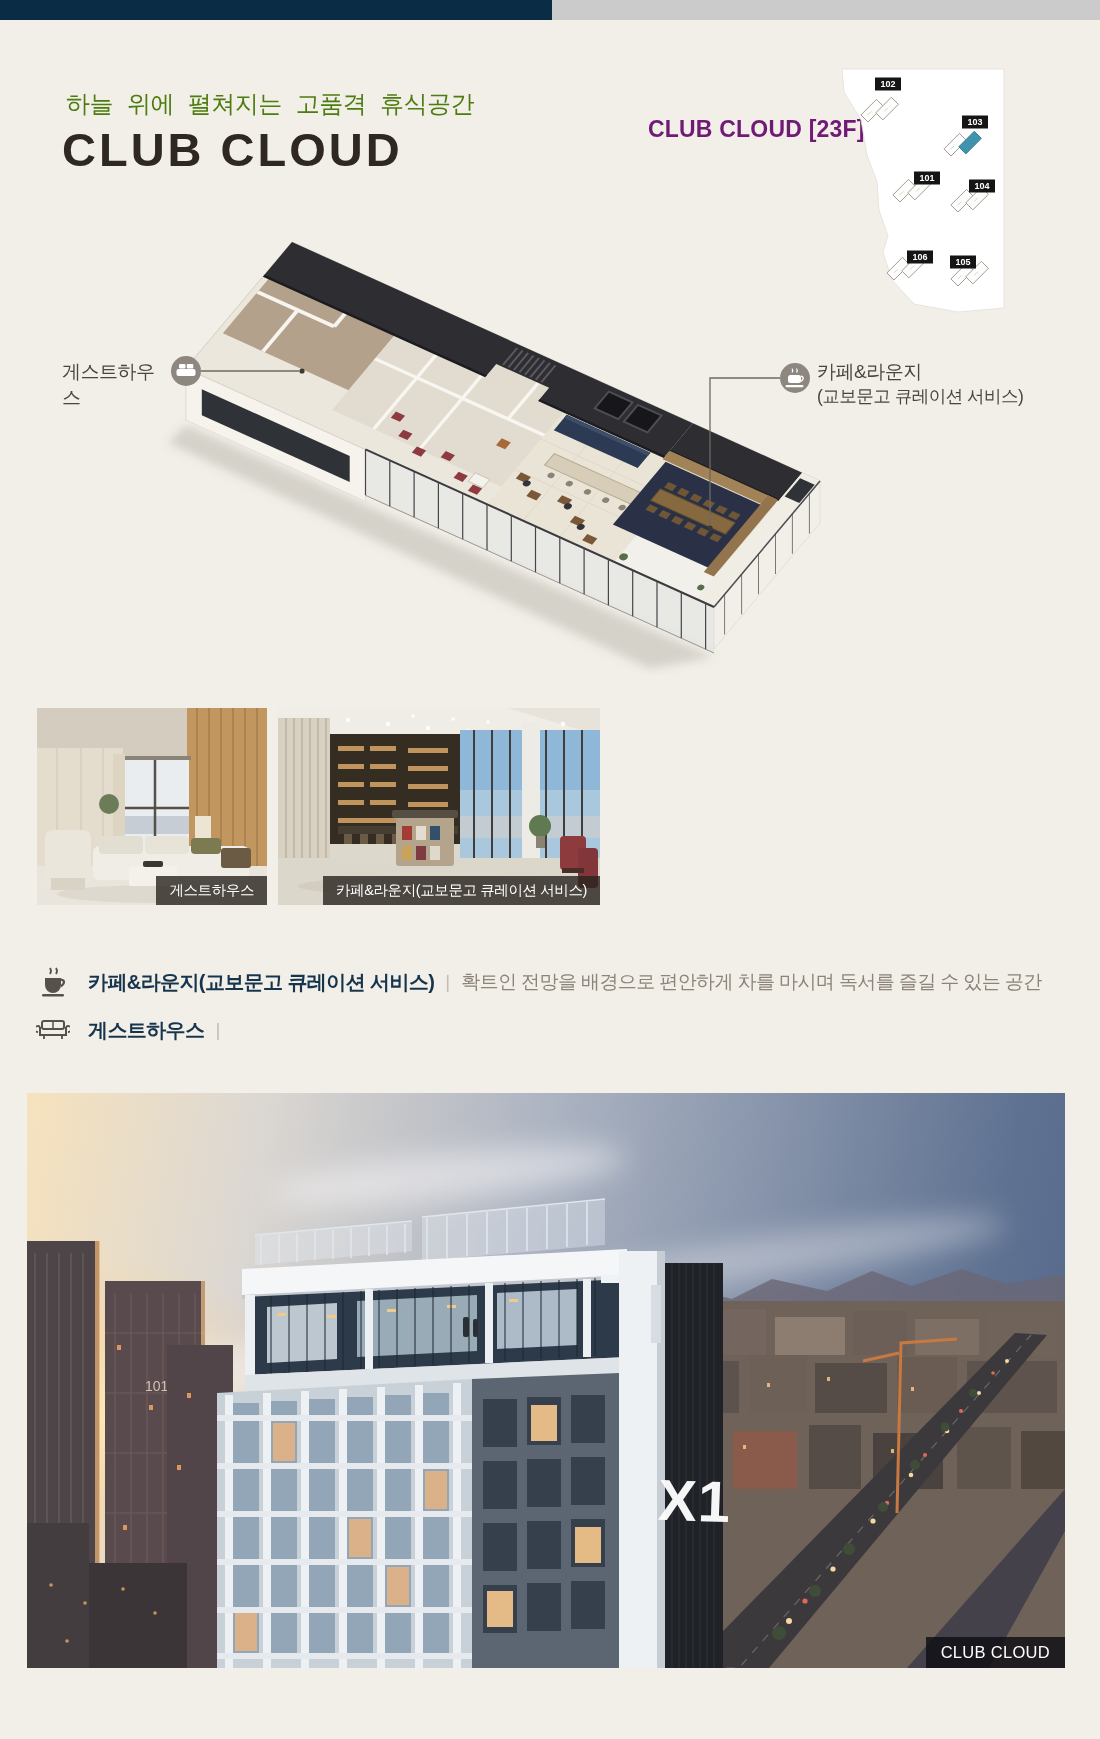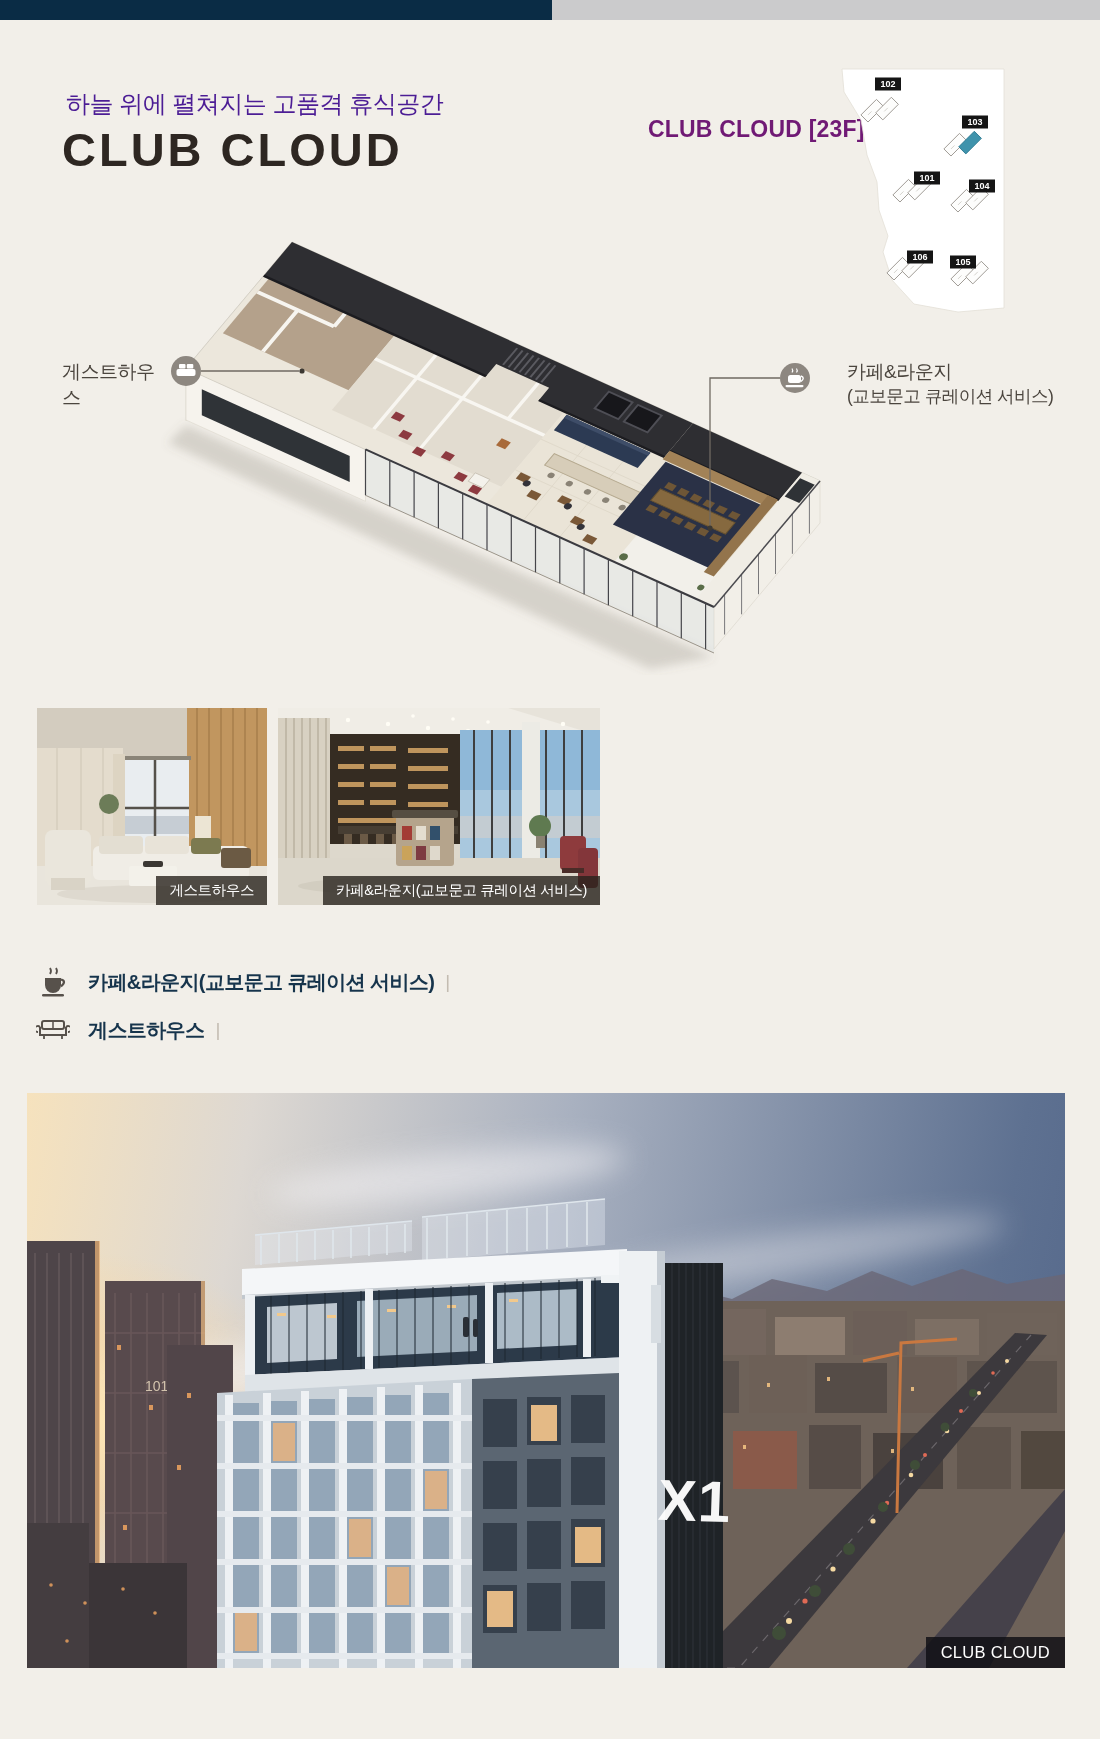--- a/index.html
+++ b/index.html
@@ -3,30 +3,30 @@
 <meta charset="utf-8">
 <style>
   html,body{margin:0;padding:0;}
   body{font-family:"Liberation Sans","DejaVu Sans",sans-serif;background:#e8e5df;}
   #page{position:relative;width:1100px;height:1739px;background:#f2efe9;overflow:hidden;margin:0 auto;}
   
   .topbar{position:absolute;left:0;top:0;width:1100px;height:20px;}
   .topbar .navy{position:absolute;left:0;top:0;width:552px;height:20px;background:#0a2c45;}
   .topbar .gray{position:absolute;left:552px;top:0;width:548px;height:20px;background:#cbcbcc;}
   
-  .subtitle{position:absolute;left:66px;top:88px;font-size:24px;color:#4c1d95;letter-spacing:-0.5px;}
+  .subtitle{position:absolute;left:66px;top:88px;font-size:24px;color:#4d7c0f;letter-spacing:-0.5px;font-family:Liberation Mono, monospace;}
   .title{position:absolute;left:62px;top:122px;font-size:47px;font-weight:800;letter-spacing:3px;color:#2e2722;}
   .floor-tag{position:absolute;left:648px;top:116px;font-size:23px;font-weight:700;color:#701a75;letter-spacing:0.2px;}
   
   #siteplan{position:absolute;left:830px;top:60px;}
   
   #floorplan{position:absolute;left:0;top:225px;}
   .lbl{position:absolute;color:#4b453e;font-size:19px;letter-spacing:-0.5px;}
   .lbl-guest{left:62px;top:359px;width:110px;text-align:left;}
-  .lbl-cafe{left:847px;top:360px;line-height:24px;}
+  .lbl-cafe{left:817px;top:360px;line-height:24px;}
   .lbl-cafe .l2{font-size:17.5px;text-align:center;}
   
   .photo{position:absolute;overflow:hidden;background:#ddd6c9;}
   .photo-guest{left:37px;top:708px;width:230px;height:197px;}
   .photo-cafe{left:278px;top:708px;width:322px;height:197px;}
   .chip{position:absolute;right:0;bottom:0;background:rgba(40,35,29,0.80);color:#fff;
         font-size:14.5px;padding:5px 13px;letter-spacing:-0.4px;white-space:nowrap;}
   
   .feat{position:absolute;left:36px;width:1050px;height:34px;display:flex;align-items:center;}
   .feat .ico{width:34px;height:34px;flex:0 0 34px;margin-right:18px;display:flex;align-items:center;justify-content:center;}
@@ -372,20 +372,21 @@
           <g fill="none" stroke="#57514b" stroke-width="2">
             <path d="M12,2 q2,3 0,6 M18,2 q2,3 0,6" stroke-width="1.8"></path>
             <path d="M7,12 h16 v7 a8,8 0 0 1 -16,0 Z" fill="#57514b" stroke="none"></path>
             <path d="M23,13.5 q6,1.5 0,7" stroke-width="2.2"></path>
             <rect x="4" y="28" width="22" height="2.6" rx="1.3" fill="#57514b" stroke="none"></rect>
           </g>
         </svg>
     </span>
     <span class="nm">카페&amp;라운지(교보문고 큐레이션 서비스)</span>
     <span class="dv">|</span>
+    <span class="ds">확트인 전망을 배경으로 편안하게 차를 마시며 독서를 즐길 수 있는 공간</span>
   </div>
   <div class="feat feat2">
     <span class="ico">
       <svg width="34" height="26" viewBox="0 0 34 26">
           <g fill="none" stroke="#57514b" stroke-width="2">
             <rect x="6" y="4" width="22" height="8" rx="2"></rect>
             <path d="M4,10 v8 h26 v-8"></path>
             <path d="M4,10 a3,3 0 1 0 -2,5 M30,10 a3,3 0 1 1 2,5" stroke-width="1.8"></path>
             <path d="M8,18 v4 M26,18 v4" stroke-width="1.8"></path>
             <path d="M17,4 v8" stroke-width="1.5"></path>

